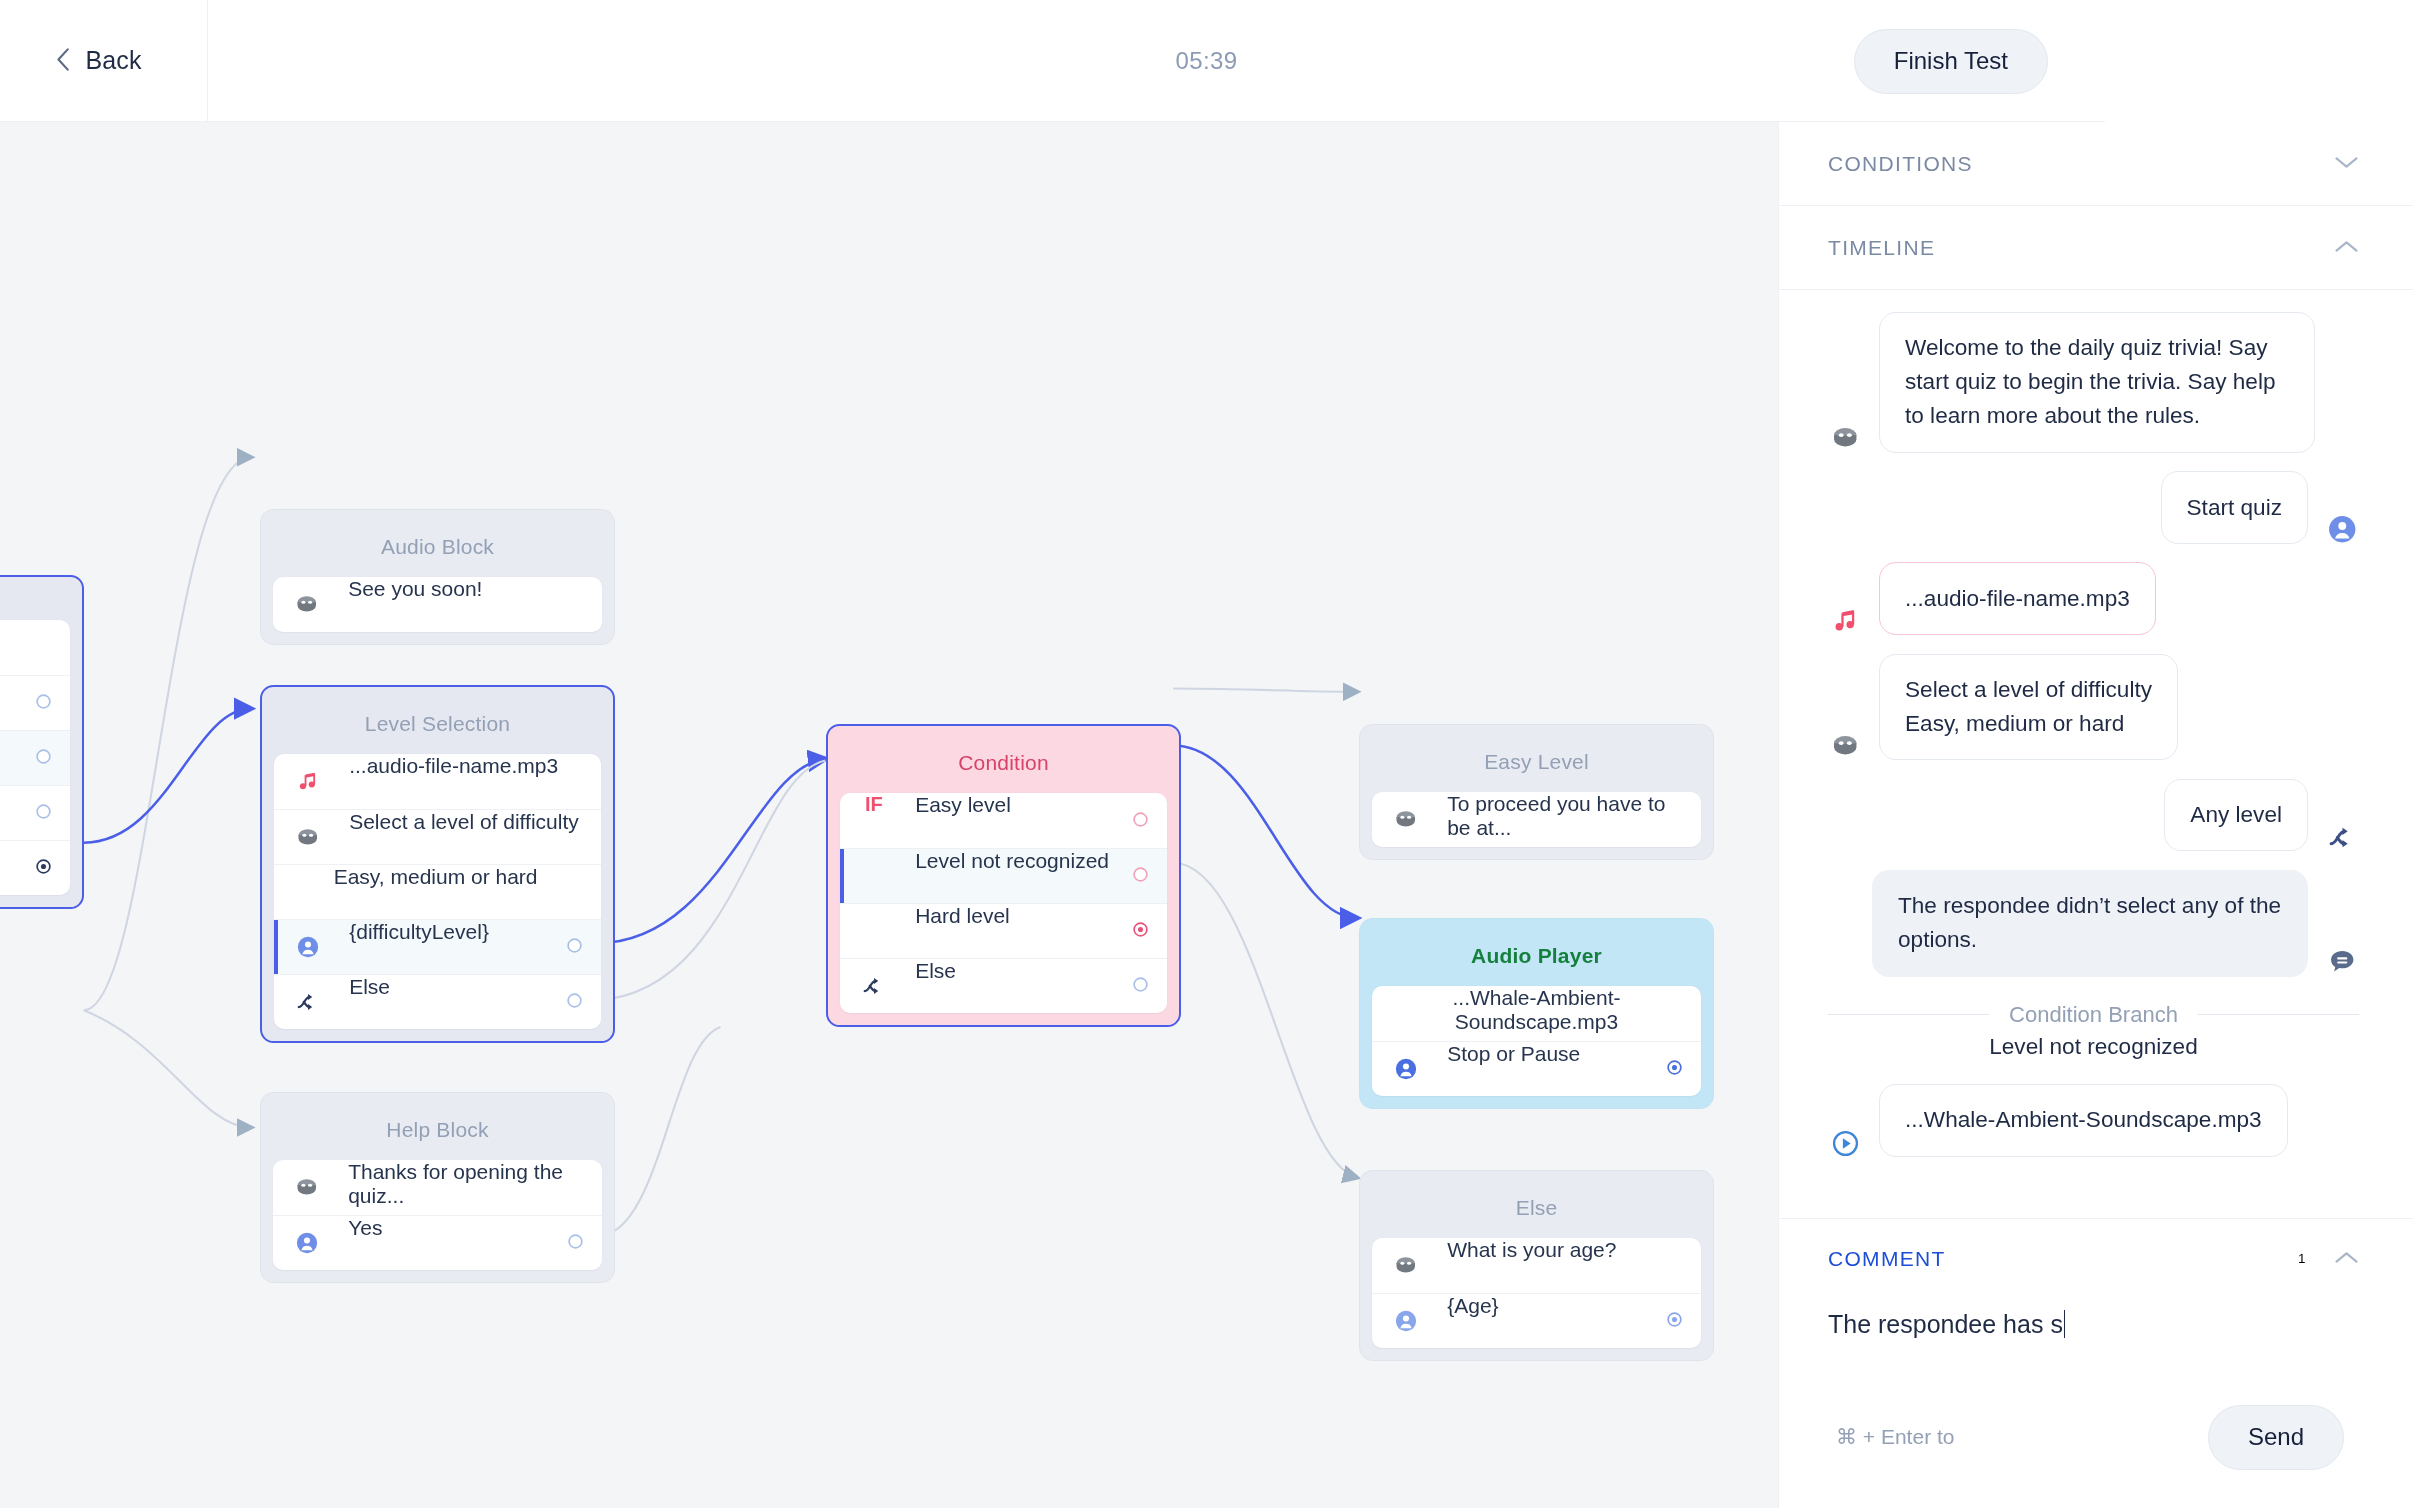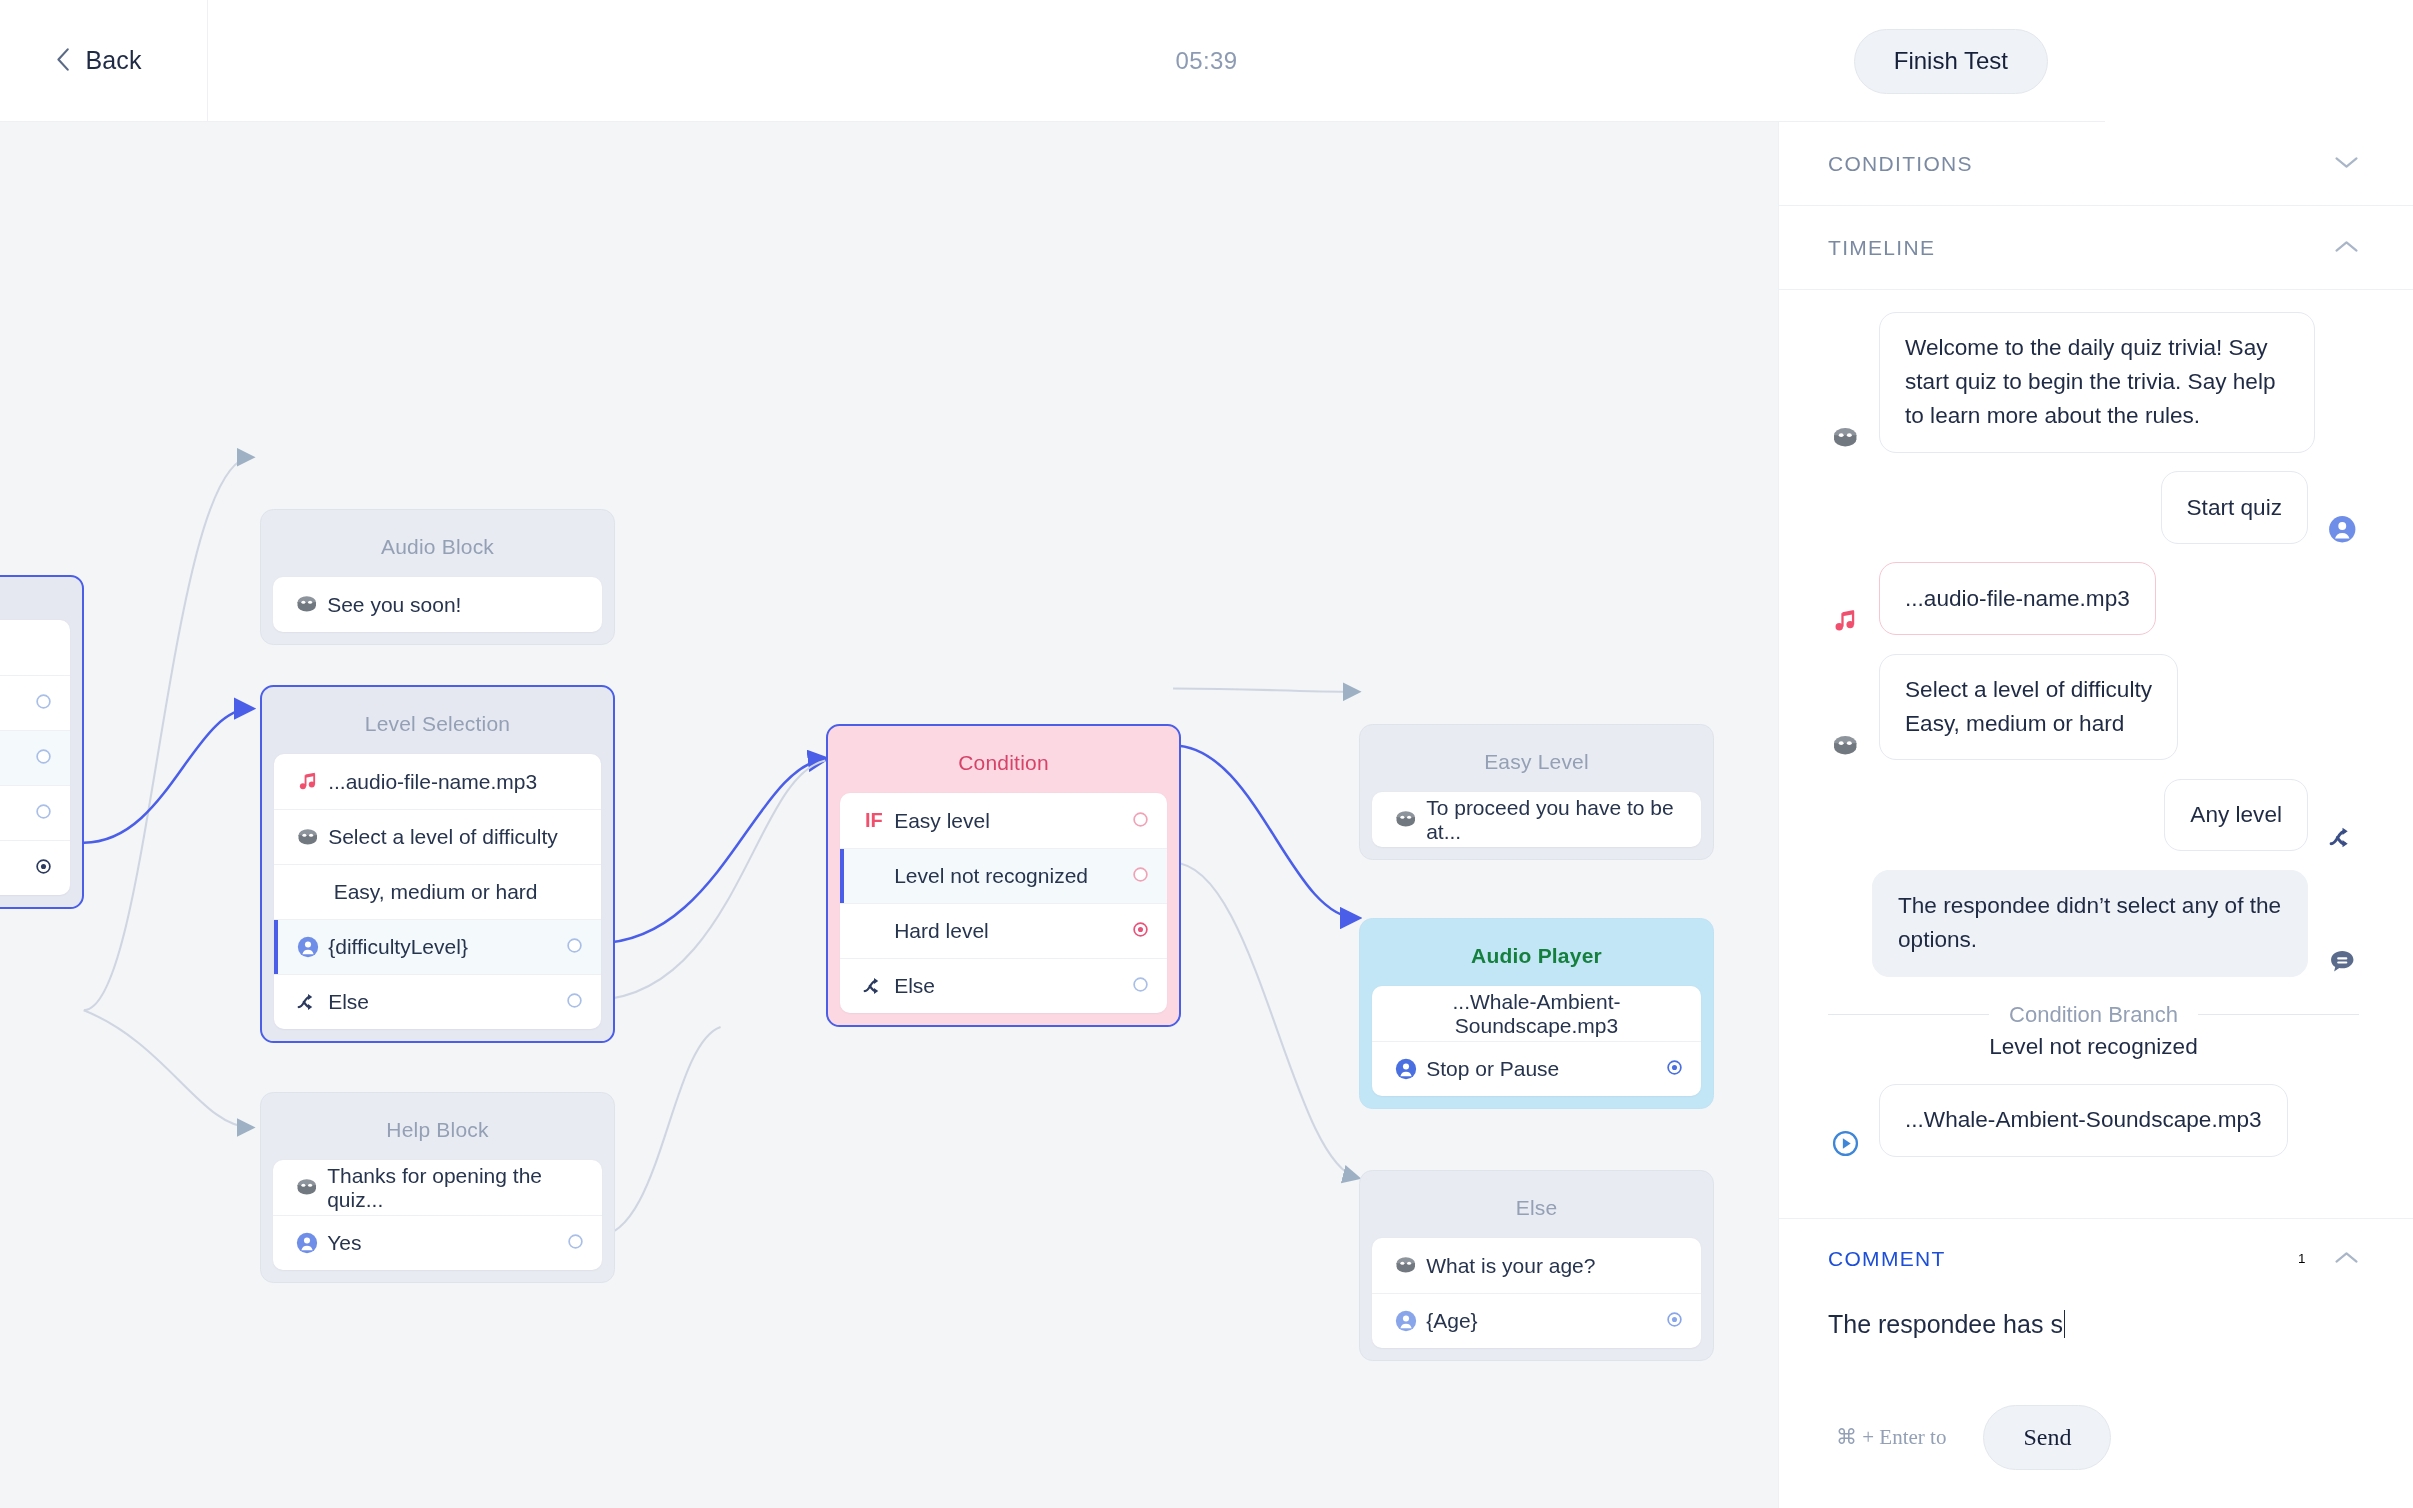--- a/index.html
+++ b/index.html
@@ -70,24 +70,24 @@
     padding: 13.4px 0 18.4px;
     letter-spacing: 0.2px;
   }
   .block-body {
     background: #ffffff;
     border-radius: 10px;
     overflow: hidden;
     box-shadow: 0 0.8px 1.7px rgba(30,40,70,.05);
   }
   .row {
-    display: flex; align-items: center;
+    display: flex; 
     min-height: 55px;
     padding: 0 20px 0 20px;
-    gap: 6px;
+    gap: 27px;
     font-size: 21px;
     color: #27344e;
     position: relative;
   }
   .row + .row { border-top: 0.8px solid #eef0f4; }
   .row.sub { border-top: 0.8px solid #eef0f4; padding-left: 60px; }
   .row .ricon { width: 28.5px; display:flex; align-items:center; justify-content:center; flex: 0 0 28.5px;}
   .row .rtext { flex: 1 1 auto; }
   .row .port { position:absolute; right: 18.4px; top: 50%; transform: translateY(-50%); }
   .row.active {
@@ -185,22 +185,22 @@
     font-size: 25px; color: #1f2a44; line-height: 37px;
     white-space: pre-wrap;
   }
   .caret {
     display:inline-block; width: 1.7px; height: 28.5px;
     background: #1f2a44; vertical-align: -5px; margin-left: 0.8px;
   }
   .comment-foot {
     position: absolute; bottom: 0; left: 0; right: 12px;
     height: 142px;
-    display: flex; align-items: center; justify-content: flex-start;
-    gap: 37px; padding: 0 57px; font-family: Liberation Serif, serif;
+    display: flex; align-items: center; justify-content: space-between;
+    gap: 37px; padding: 0 57px;
   }
   .hint { font-size: 21px; color: #93a0b5; }
   .send-btn {
     height: 65px; padding: 0 39px; border-radius: 33px;
     background: #eff2f6; border: 0.8px solid #e3e8ee;
     display: flex; align-items: center; justify-content: center;
     font-size: 24px; color: #16203a; cursor: pointer;
   }
 </style>
 </head>

